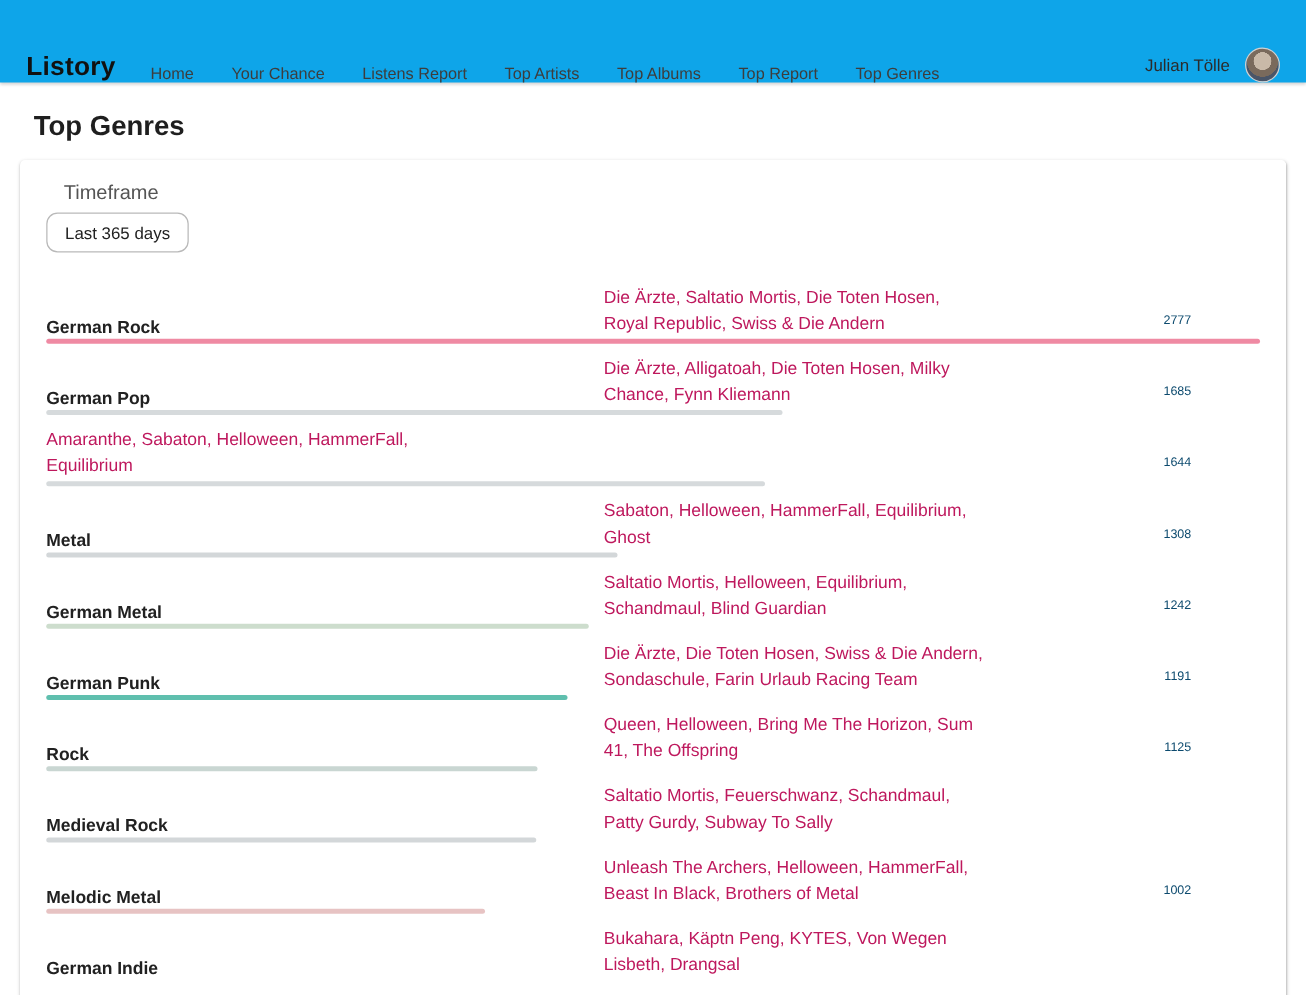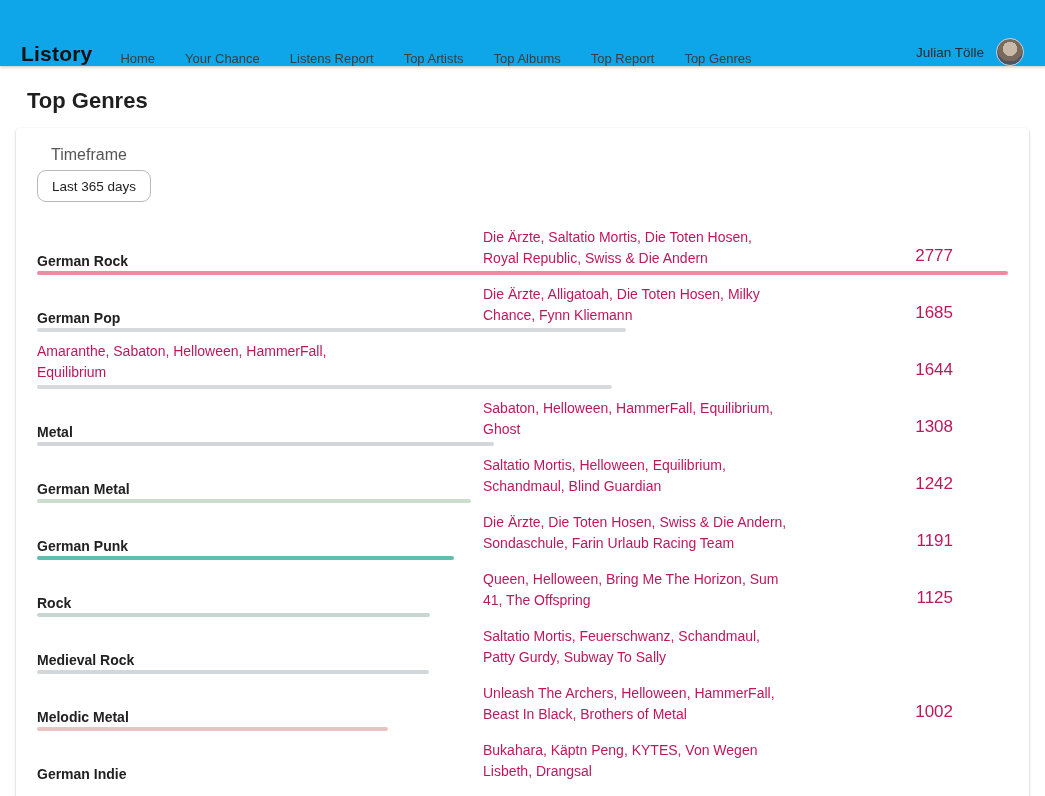--- a/index.html
+++ b/index.html
@@ -35,21 +35,21 @@
 
   
   .rows { }
   .row { position:relative; display:flex; align-items:flex-end;
          padding:9px 0 6px 0; min-height:53px; }
   .col-name { width:446px; flex:0 0 446px; font-size:14px; font-weight:700;
               color:#212121; padding-top:2px; }
   .col-artists { width:305px; flex:0 0 305px; font-size:14px; line-height:21px;
                  color:#be185d; }
   .col-count { flex:1 1 auto; align-self:center; text-align:right; padding-right:55px;
-               font-size:17px; color:#be185d;margin-top:16px; }
+               font-size:10px; color:#0c4a6e;margin-top:16px; }
   .bar { position:absolute; left:0; bottom:0; height:4px; border-radius:2px; }
 </style>
 </head>
 <body>
 
 <header class="appbar">
   <div class="logo">Listory</div>
   <nav class="nav" id="nav">
       <a class="nav-item">Home</a>
       <a class="nav-item">Your Chance</a>

